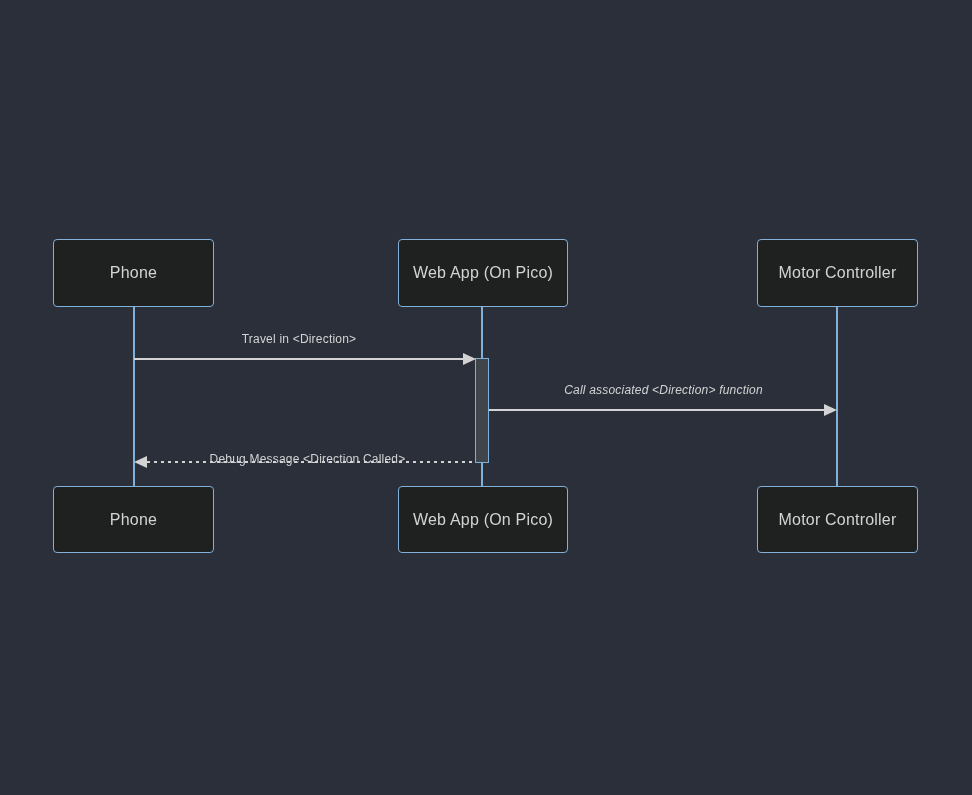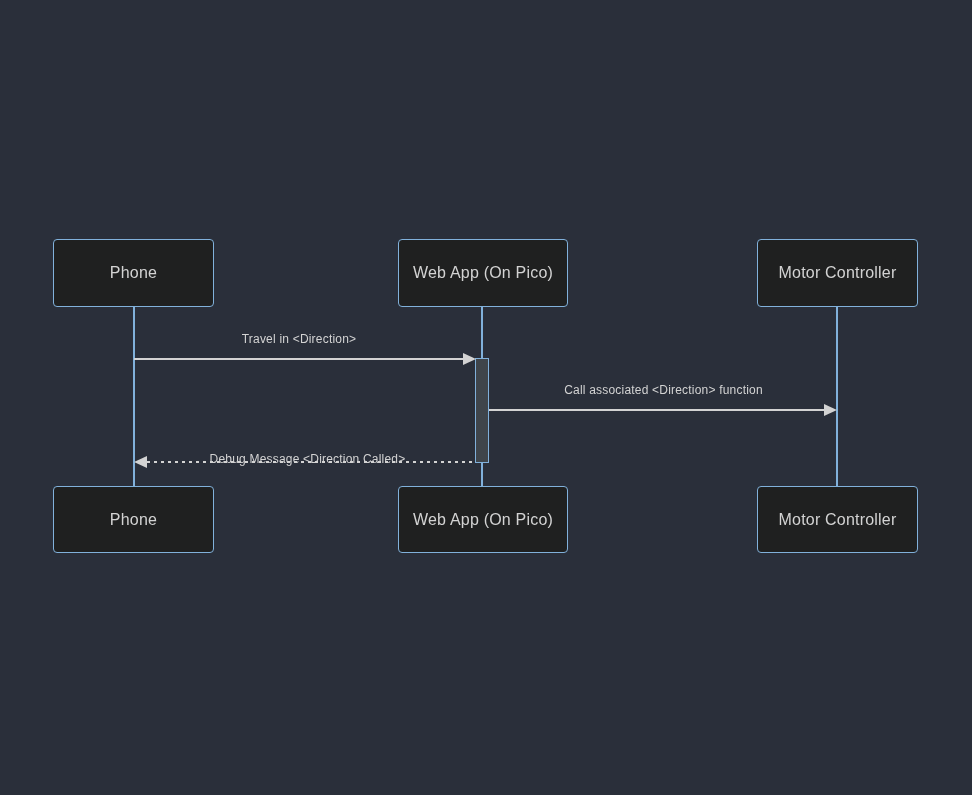--- a/index.html
+++ b/index.html
@@ -84,21 +84,21 @@
   <div class="lifeline" style="left:133px; top:306px; height:181px;"></div>
   <div class="lifeline" style="left:481px; top:306px; height:181px;"></div>
   <div class="lifeline" style="left:836px; top:306px; height:181px;"></div>
 
   <div class="activation" style="left:475px; top:358px; width:14px; height:105px;"></div>
 
   <div class="msg-label" style="left:134px; top:332px; width:330px;">Travel in &lt;Direction&gt;</div>
   <div class="msg-line" style="left:134px; top:358px; width:331px;"></div>
   <div class="arrow-right" style="left:463px; top:353px;"></div>
 
-  <div class="msg-label" style="left:489px; top:383px; width:349px;">Call associated &lt;Direction&gt; function</div>
+  <div class="msg-label" style="left:489px; top:383px; width:349px;font-style:italic;">Call associated &lt;Direction&gt; function</div>
   <div class="msg-line" style="left:489px; top:409px; width:336px;"></div>
   <div class="arrow-right" style="left:824px; top:404px;"></div>
 
   <div class="msg-label" style="left:140px; top:452px; width:335px;">Debug Message &lt;Direction Called&gt;</div>
   <div class="msg-line dashed" style="left:147px; top:461px; width:328px;"></div>
   <div class="arrow-left" style="left:134px; top:456px;"></div>
 
   <div class="actor-box" style="left:53px; top:239px; width:161px; height:68px;">
     <span>Phone</span>
   </div>

